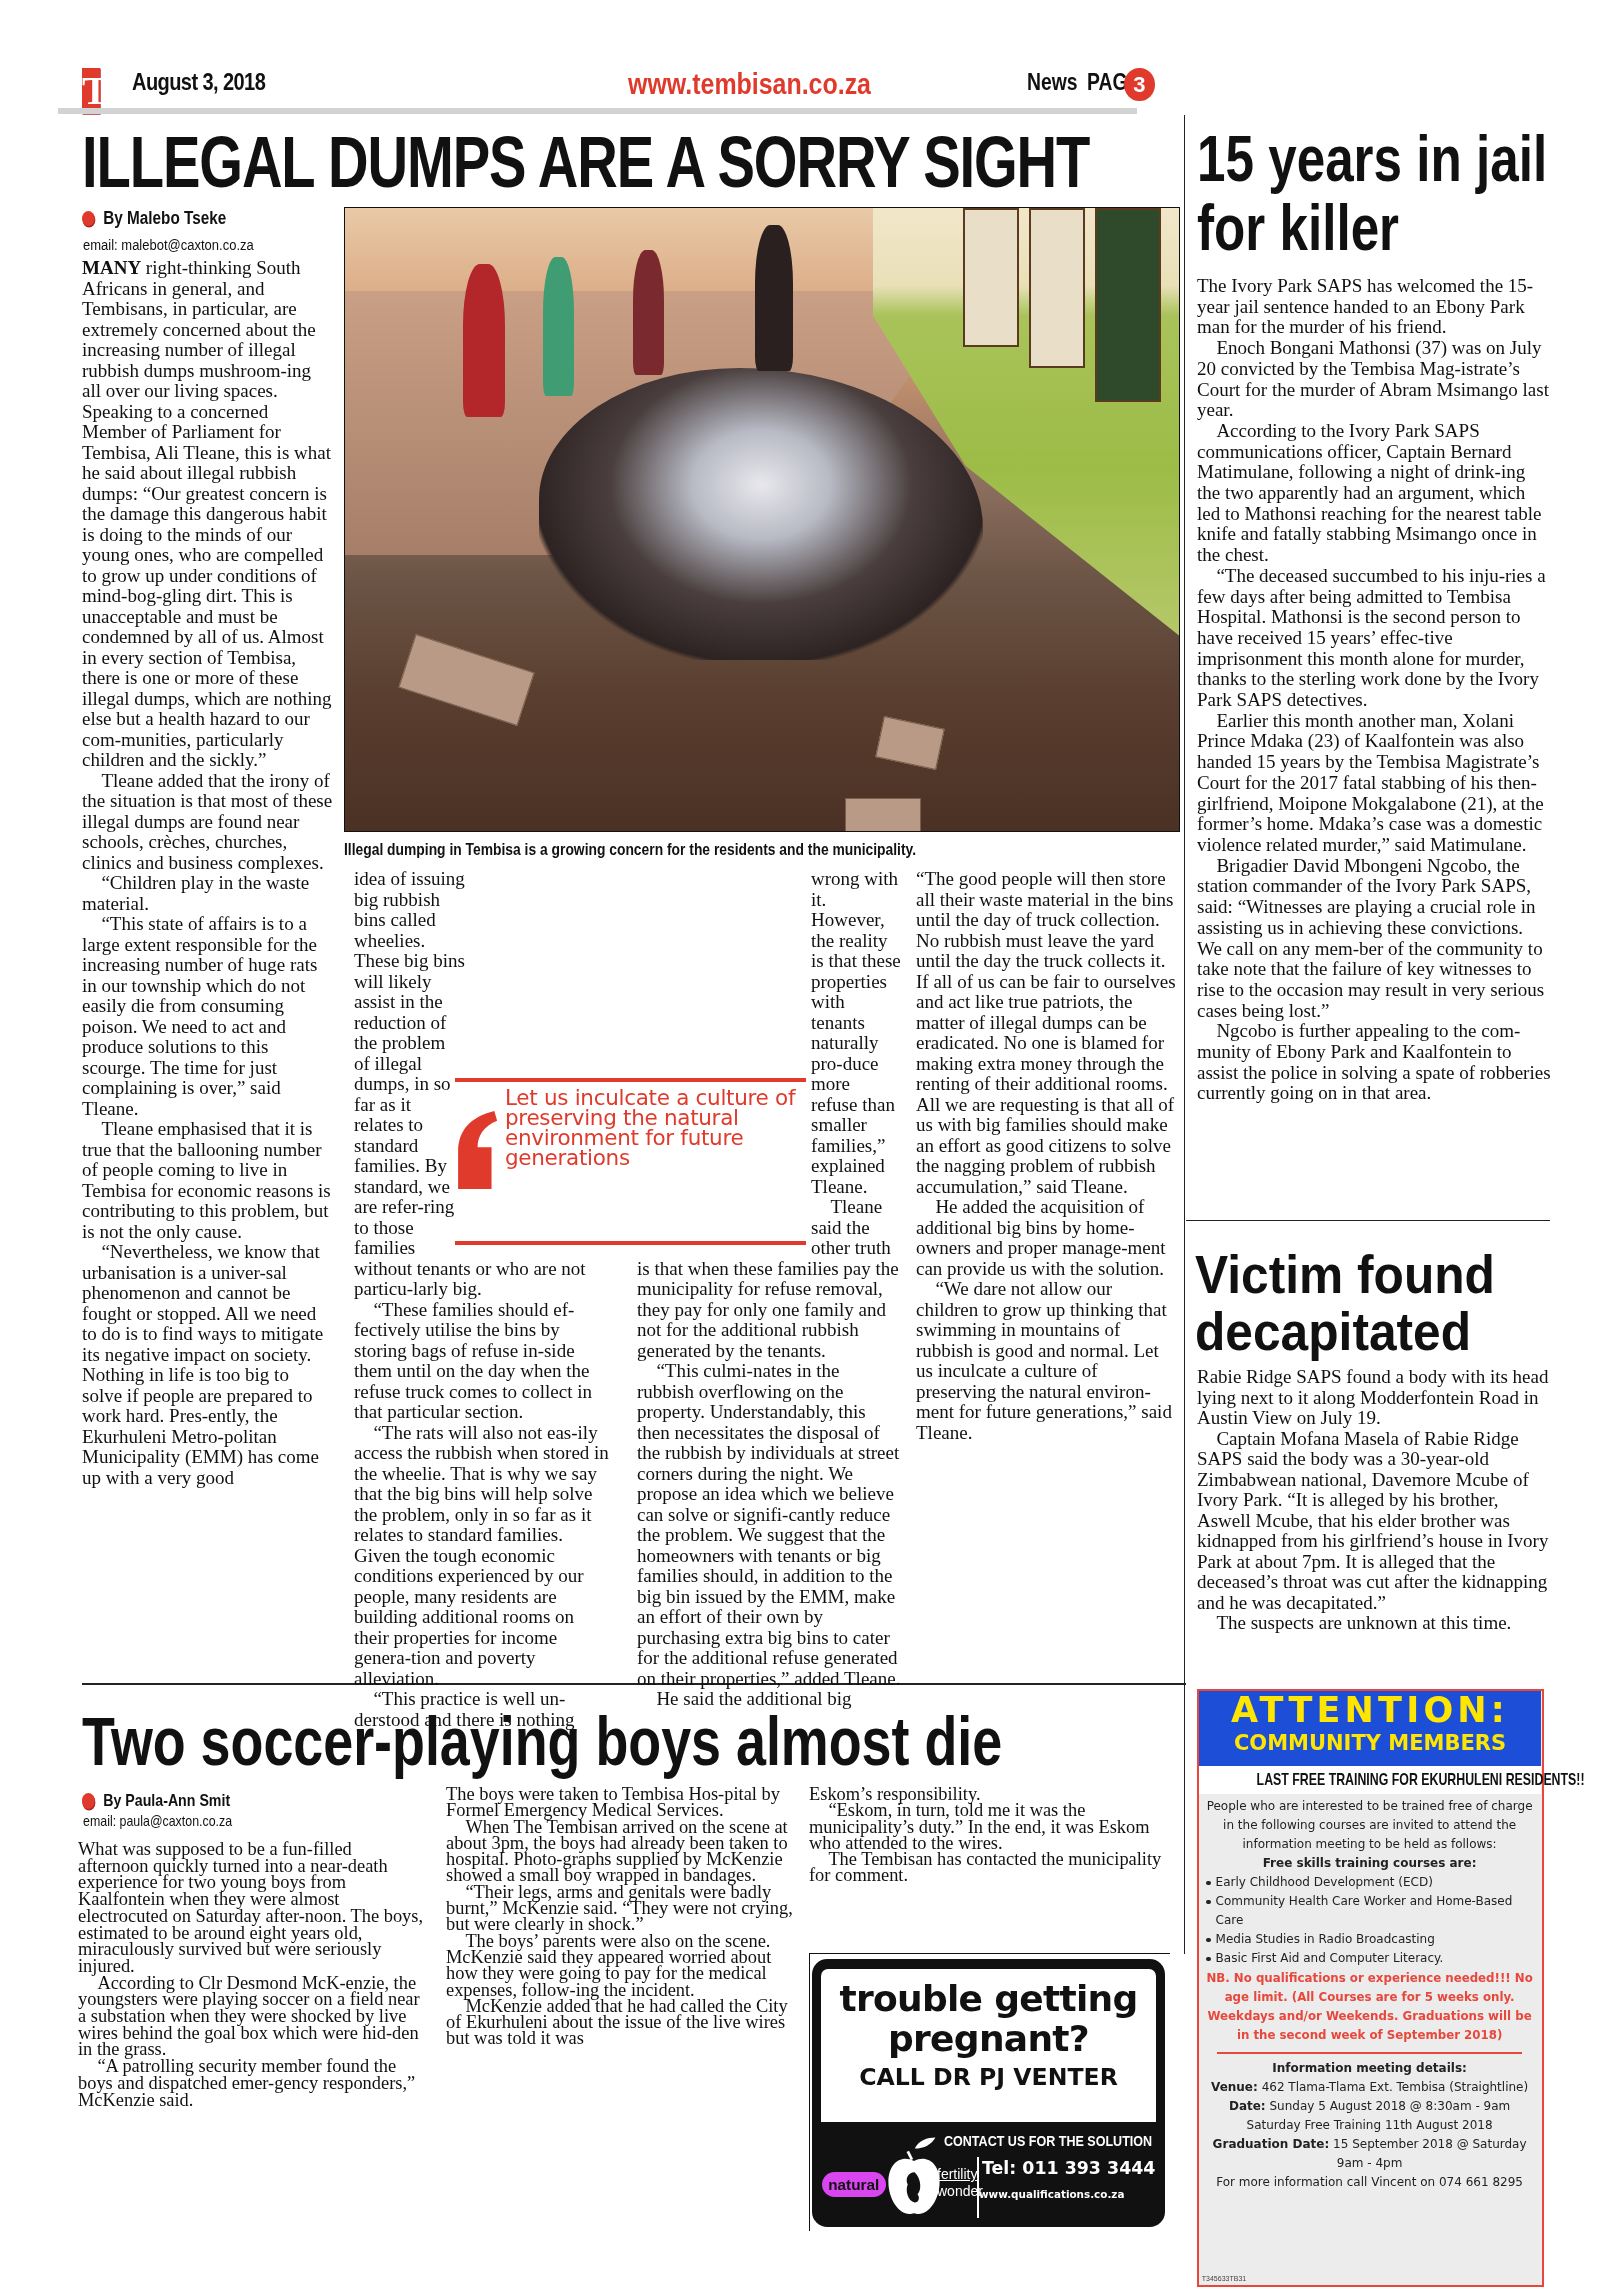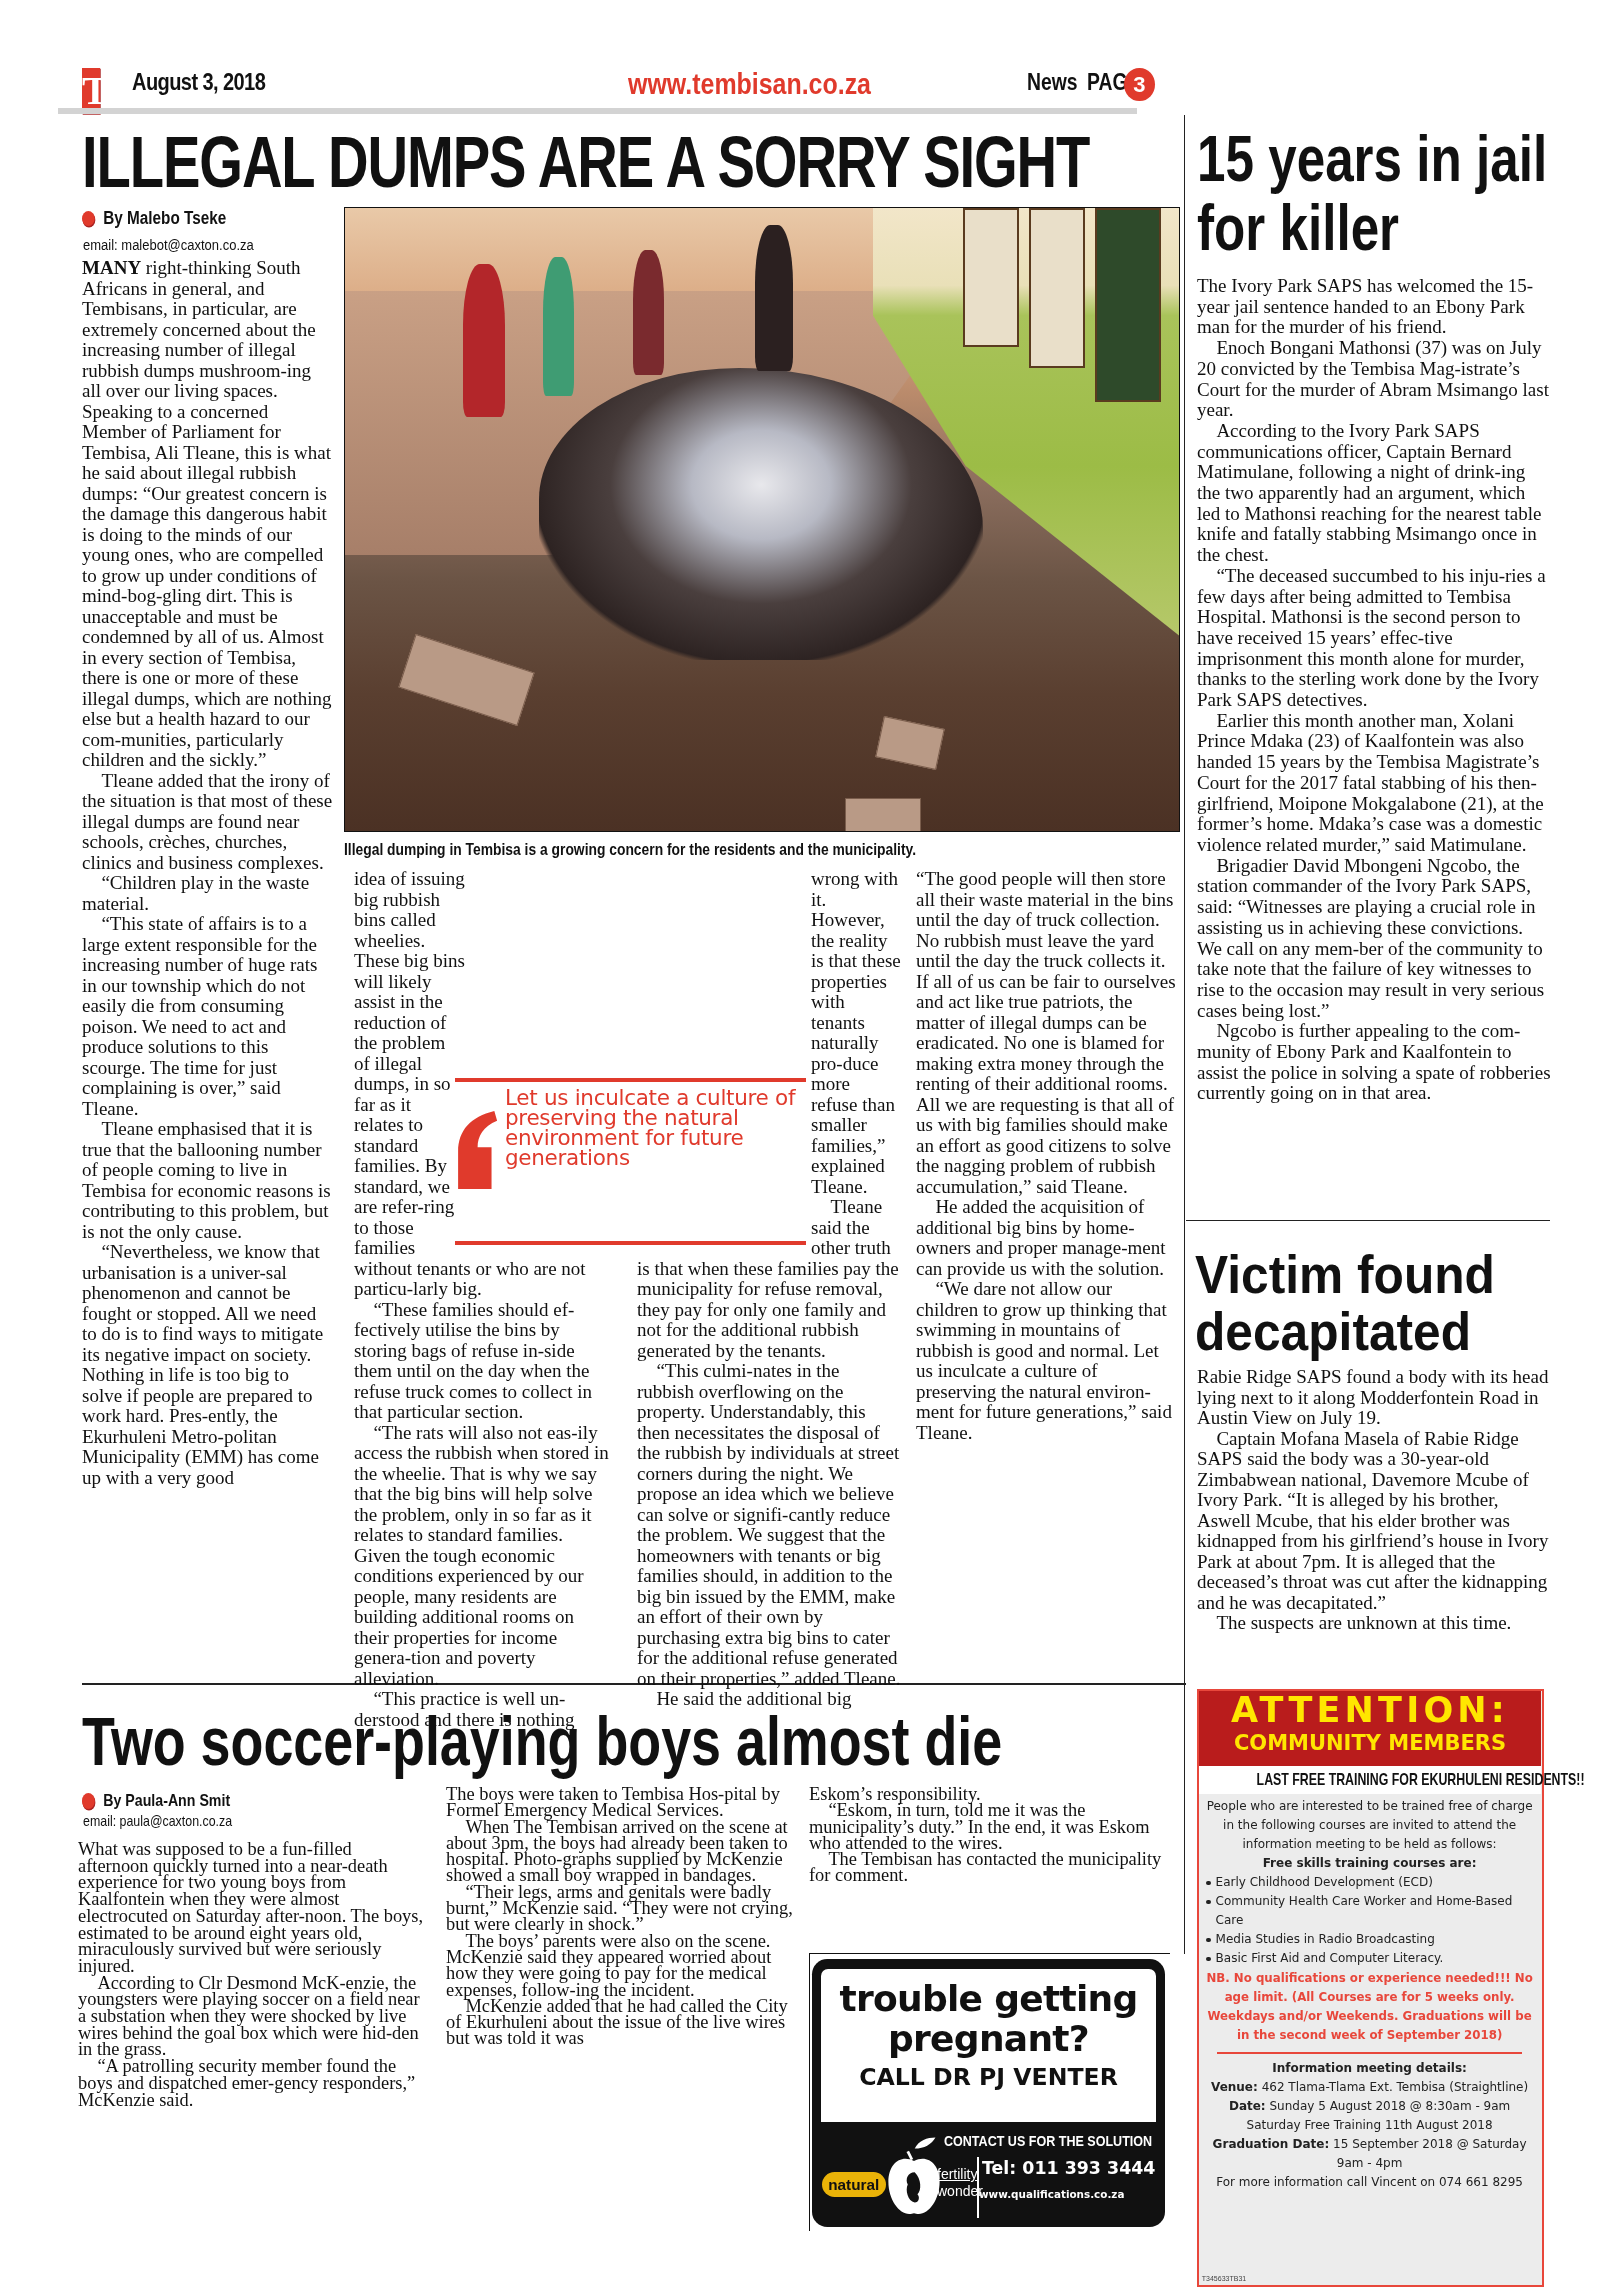--- a/index.html
+++ b/index.html
@@ -80,27 +80,27 @@
   .ad-fert { left: 812px; top: 1959px; width: 353px; height: 268px; background: #111; border-radius: 15.3px; overflow: hidden; padding-left: 16px; }
   .ad-fert-inner { position: absolute; left: 9px; top: 10.4px; width: 335px; height: 153px; background: #fff; border-radius: 7px 7px 0 0;
                    text-align: center; }
   .ad-fert-h { font-family: "DejaVu Sans", sans-serif; font-weight: bold; font-size: 36px; line-height: 40px; letter-spacing: -0.7px; padding-top: 9.7px; }
   .ad-fert-sub { font-family: "DejaVu Sans", sans-serif; font-weight: bold; font-size: 23.6px; margin-top: 4.2px; }
   .ad-fert-bottom { position: absolute; left: 0; top: 163px; width: 353px; height: 104px; color: #fff; }
   .fert-contact { position: absolute; left: 132px; top: 9.7px; font-family: "Liberation Sans", sans-serif; font-weight: bold; font-size: 15.3px; transform: scaleX(0.82); transform-origin: left; white-space: nowrap; }
   .fert-tel { position: absolute; left: 170px; top: 36px; font-family: "DejaVu Sans", sans-serif; font-weight: bold; font-size: 17.4px; white-space: nowrap; }
   .fert-web { position: absolute; left: 167px; top: 66px; font-family: "DejaVu Sans", sans-serif; font-weight: bold; font-size: 10.4px; white-space: nowrap; }
   .fert-divider { position: absolute; left: 165px; top: 35px; width: 2.1px; height: 61px; background: #fff; }
-  .fert-natural { position: absolute; left: 9.7px; top: 50px; width: 64px; height: 25px; background: #eab308; color: #111; border-radius: 12.5px;
+  .fert-natural { position: absolute; left: 9.7px; top: 50px; width: 64px; height: 25px; background: #d946ef; color: #111; border-radius: 12.5px;
                   font-family: "Liberation Sans", sans-serif; font-weight: bold; font-size: 15.3px; line-height: 25px; text-align: center; }
   .fert-apple { position: absolute; left: 75px; top: 14px; width: 54px; height: 82px; }
   .fert-word1 { position: absolute; left: 125px; top: 44px; font-family: "Liberation Sans", sans-serif; font-size: 14px; text-decoration: underline; }
   .fert-word2 { position: absolute; left: 125px; top: 61px; font-family: "Liberation Sans", sans-serif; font-size: 14px; }
   .att-box { left: 1197px; top: 1689px; width: 347px; height: 598px; background: #ececec; border: 2.8px solid #e8473b; }
-  .att-head { position: absolute; left: 0; top: 0; width: 342px; height: 75px; background: #b91c1c; text-align: center; }
+  .att-head { position: absolute; left: 0; top: 0; width: 342px; height: 75px; background: #1d4ed8; text-align: center; }
   .att-title { font-family: "DejaVu Sans", sans-serif; font-weight: bold; font-size: 35px; line-height: 39px; color: #ffe600; letter-spacing: 4.2px; }
   .att-sub { font-family: "DejaVu Sans", sans-serif; font-weight: bold; font-size: 21px; line-height: 26px; color: #ffe600; }
   .att-strip { position: absolute; left: 0; top: 75px; width: 342px; height: 28px; background: #fff; text-align: center;
                font-family: "Liberation Sans", sans-serif; font-weight: bold; font-size: 16.7px; line-height: 28px; white-space: nowrap; }
   .att-strip span { display: inline-block; transform: scaleX(0.74); transform-origin: center; }
   .att-body { position: absolute; left: 5.6px; top: 106px; width: 330px; font-family: "DejaVu Sans", sans-serif; font-size: 12px; line-height: 19px; text-align: center; color: #222; }
   .att-body .b { font-weight: bold; }
   .att-list { text-align: left; margin-top: 0; }
   .att-list li { list-style: none; position: relative; padding-left: 11px; }
   .att-list li::before { content: ""; position: absolute; left: 1.4px; top: 7.6px; width: 4.9px; height: 4.9px; border-radius: 50%; background: #222; }

